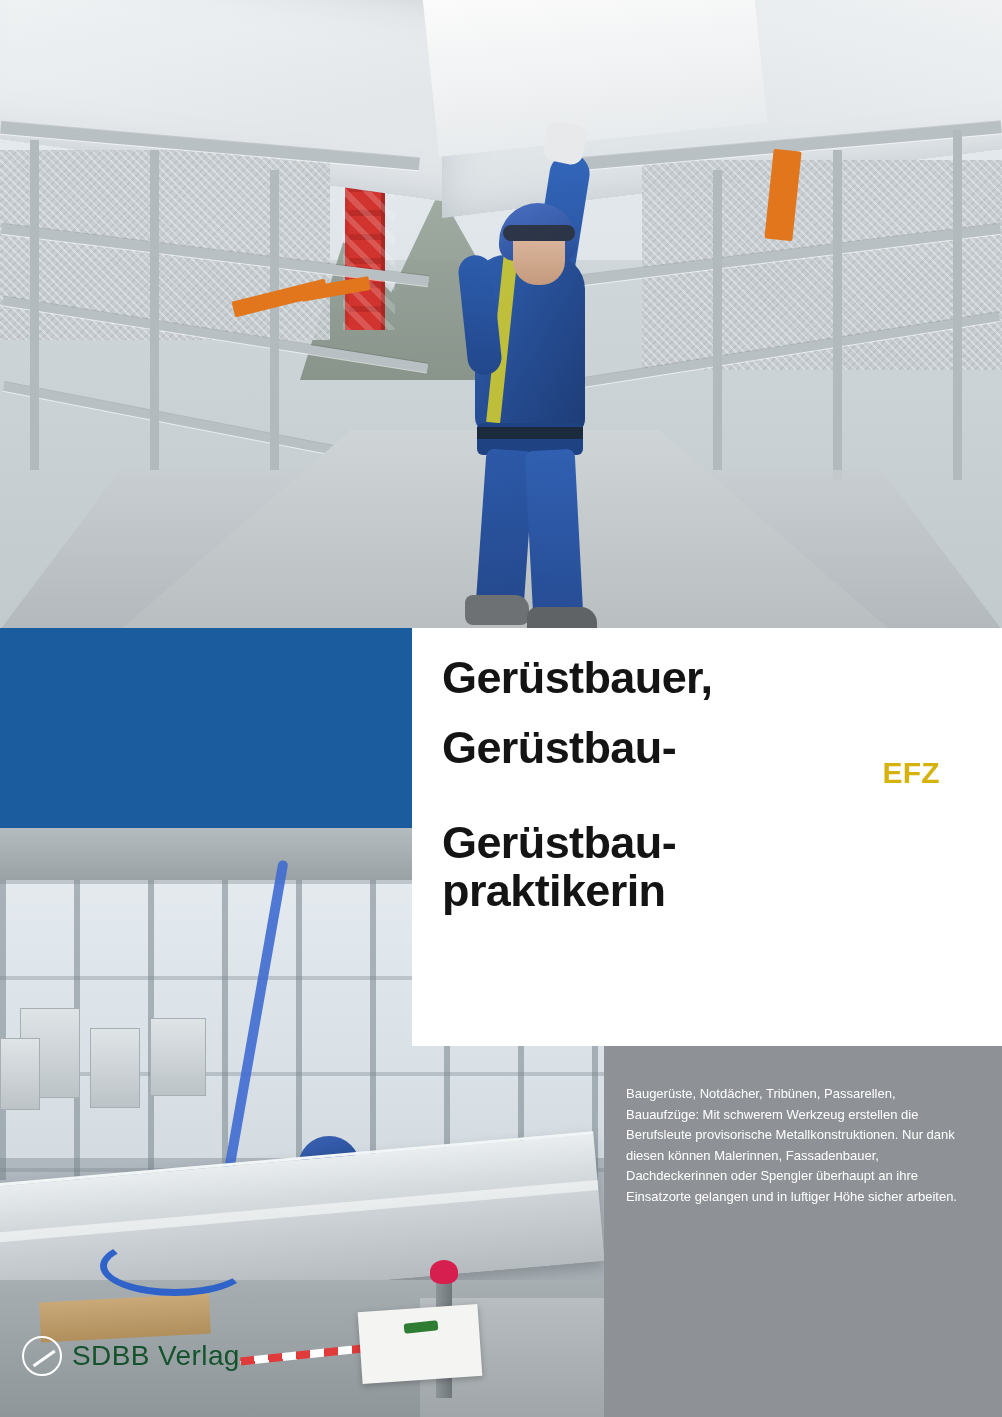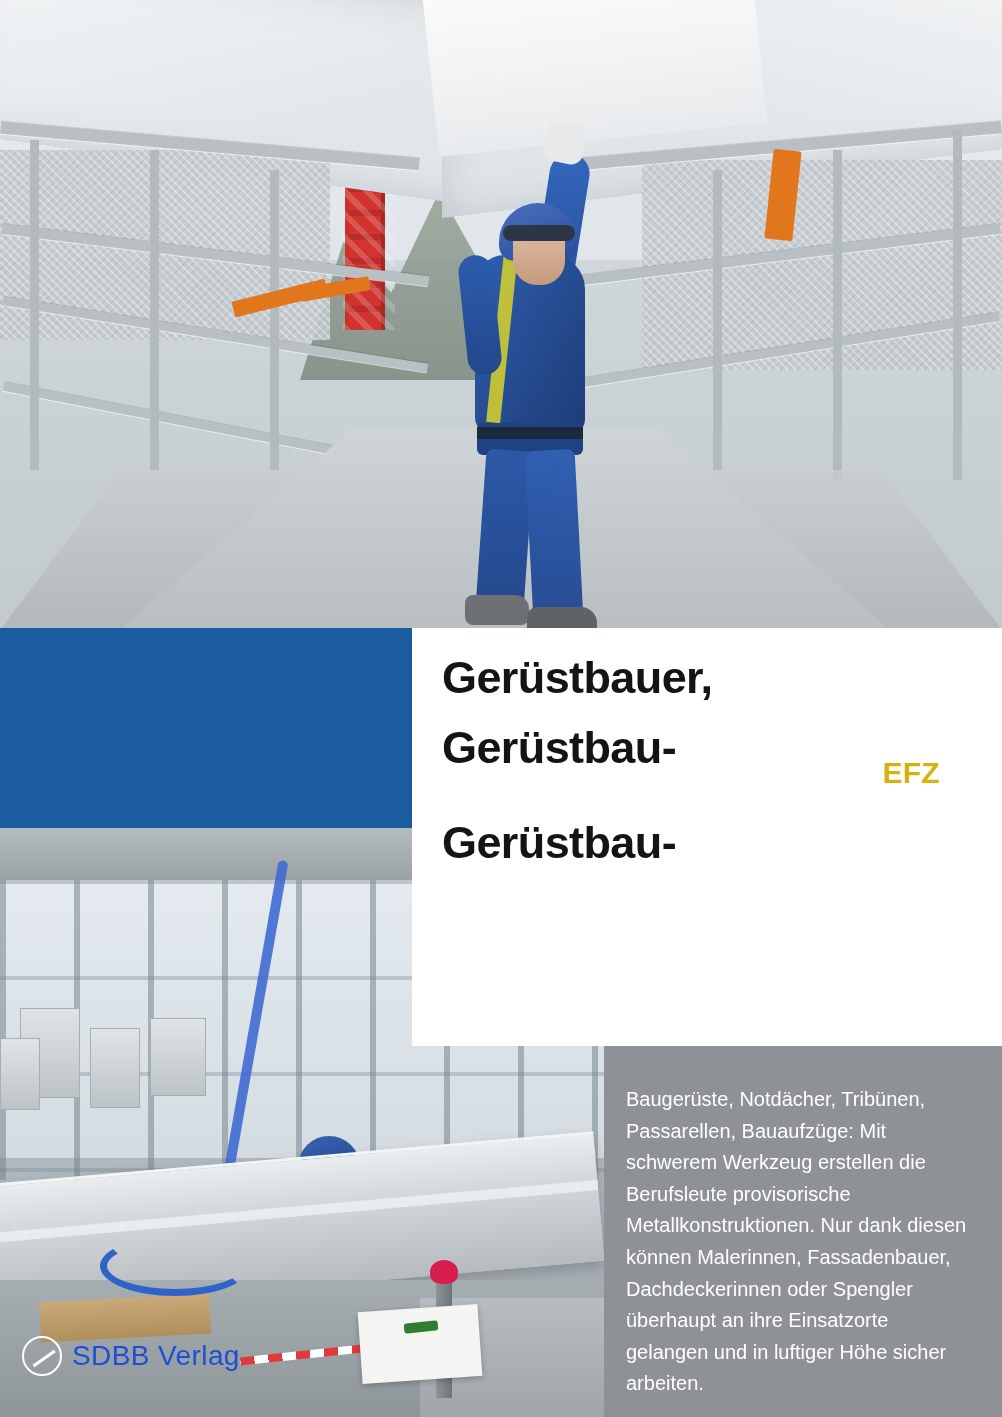--- a/index.html
+++ b/index.html
@@ -226,38 +226,38 @@
   .badge-efz { top: 102px; right: 32px; }
   .badge-eba { top: 338px; right: 32px; }
 
   
   .grey-panel {
     position:absolute; left:604px; top:1046px; width:398px; height:371px;
     background:#8e9296;
     padding: 38px 34px 0 22px;
   }
   .grey-panel p {
-    color:#ffffff; font-size:20px; line-height:1.58;
+    color:#ffffff; font-size:13px; line-height:1.58;
   }
 
   
   .logo {
     position:absolute; left:22px; top:1336px;
     display:flex; align-items:center; gap:10px;
   }
   .logo-mark {
     width:40px; height:40px; border-radius:50%;
     border:2.5px solid #ffffff; position:relative;
   }
   .logo-mark:before {
     content:""; position:absolute; left:7px; top:19px; width:26px; height:2.5px;
     background:#ffffff; transform: rotate(-35deg);
   }
   .logo-text {
-    color:#1d4ed8; font-size:28px; font-weight:400; letter-spacing:.4px;
+    color:#14532d; font-size:28px; font-weight:400; letter-spacing:.4px;
   }
 </style>
 </head>
 <body>
 
 <div class="page">
 
   <div class="photo-top">
     <div class="sky"></div>
     <div class="mountain"></div>
@@ -344,21 +344,21 @@
     <div class="cb-pen"></div>
   </div>
 
   <div class="title-panel">
     <div class="title-row">
       <h1 class="title"><span>Gerüstbauer,</span><br></h1>
       <span class="badge badge-efz">EFZ</span>
     </div>
 
     <div class="title-row title-block-2">
-      <h1 class="title"><span>Gerüstbau-</span><br><br><span>Gerüstbau-</span><br></h1>
+      <h1 class="title"><span>Gerüstbau-</span><br><br><span>Gerüstbau-</span><br><span>praktikerin</span></h1>
       <span class="badge badge-eba">EBA</span>
     </div>
   </div>
 
   <div class="grey-panel">
     <p>Baugerüste, Notdächer, Tribünen, Passarellen, Bauaufzüge: Mit schwerem Werkzeug erstellen die Berufsleute provisorische Metallkonstruktionen. Nur dank diesen können Malerinnen, Fassadenbauer, Dachdeckerinnen oder Spengler überhaupt an ihre Einsatzorte gelangen und in luftiger Höhe sicher arbeiten.</p>
   </div>
 
   <div class="logo">
     <span class="logo-mark"></span>

